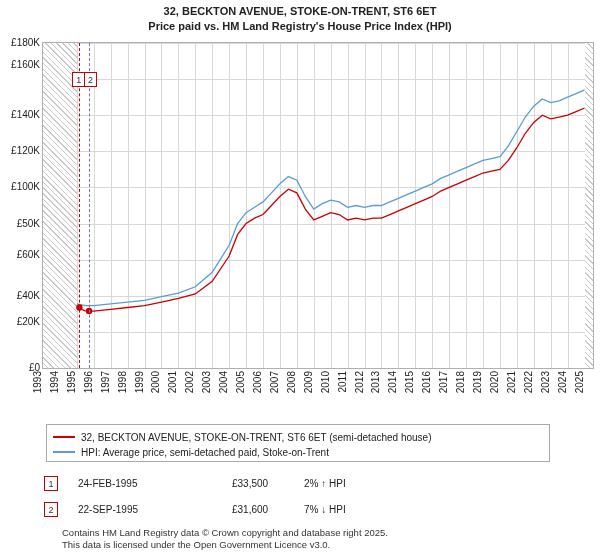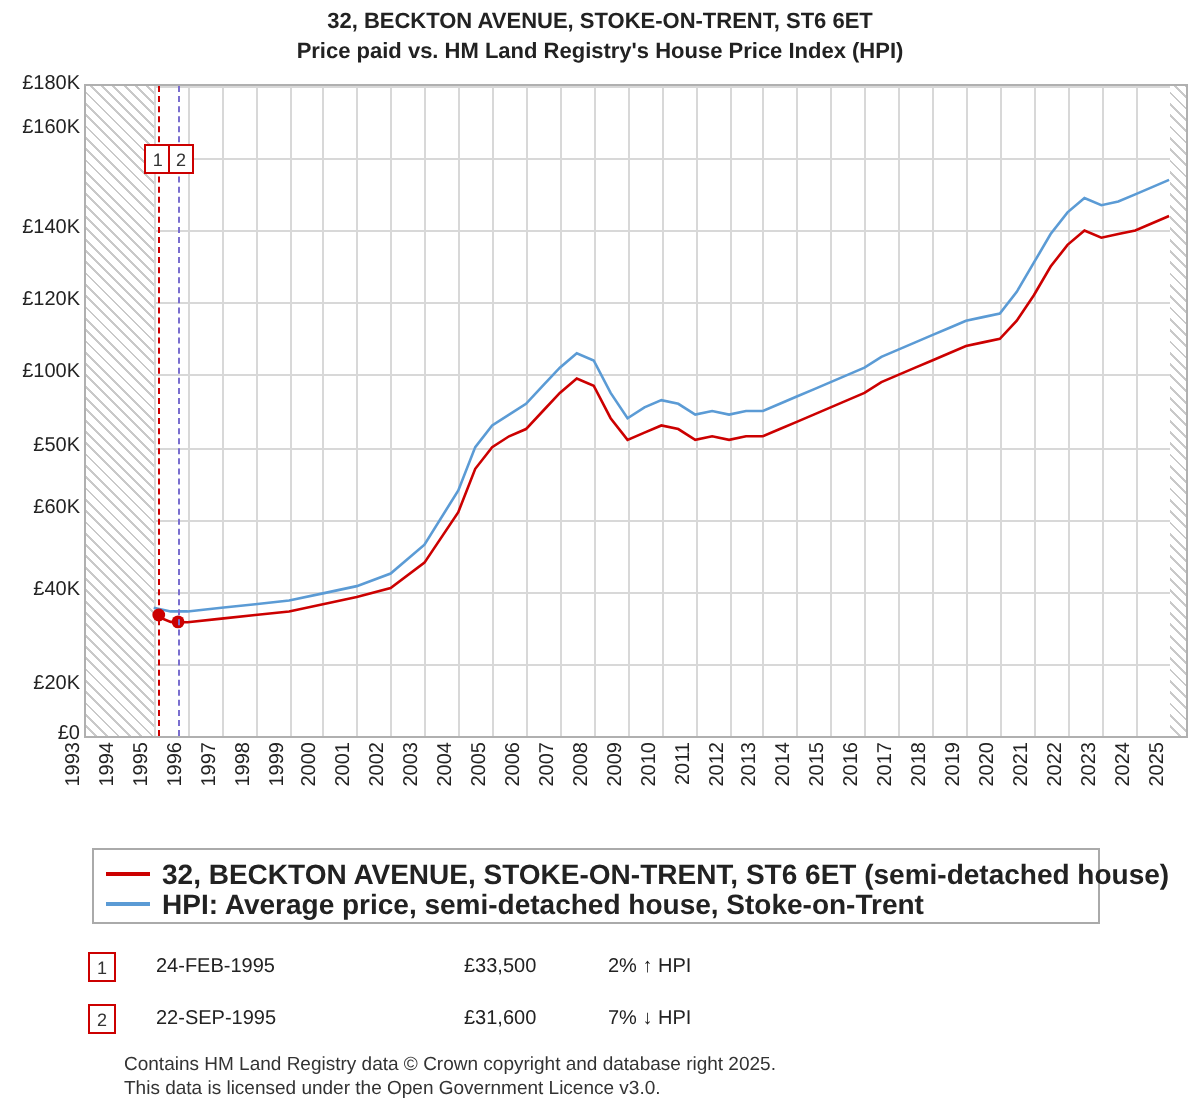--- a/index.html
+++ b/index.html
@@ -164,24 +164,23 @@
     width: 22px;
     height: 0;
     border-top: 2px solid #cc0000;
     margin-right: 6px;
     flex: 0 0 auto;
   }
   .legend-swatch.blue {
     border-top-color: #5b9bd5;
   }
   .legend-text {
-    font-size: 14px;
+    font-size: 10px;
     color: #222;
     white-space: nowrap;
-    font-weight: bold;
   }
   
   #events {
     position: absolute;
     left: 44px;
     top: 472px;
     width: 510px;
   }
   .event-row {
     display: flex;
@@ -233,21 +232,21 @@
 
 <div id="root">
 
   <div class="title-block">
     <div class="title-line">32, BECKTON AVENUE, STOKE-ON-TRENT, ST6 6ET</div>
     <div class="title-line">Price paid vs. HM Land Registry's House Price Index (HPI)</div>
   </div>
 
   <div id="ylabels">
       <div class="y-label" style="top: 325px;">£0</div>
-      <div class="y-label" style="top: 300px;">£20K</div>
+      <div class="y-label" style="top: 279px;">£20K</div>
       <div class="y-label" style="top: 252.778px;">£40K</div>
       <div class="y-label" style="top: 212px;">£60K</div>
       <div class="y-label" style="top: 180.556px;">£50K</div>
       <div class="y-label" style="top: 144.444px;">£100K</div>
       <div class="y-label" style="top: 108.333px;">£120K</div>
       <div class="y-label" style="top: 72.2222px;">£140K</div>
       <div class="y-label" style="top: 22px; padding-left: 28px;">£160K</div>
       <div class="y-label" style="top: 0px;">£180K</div>
     </div>
 
@@ -348,21 +347,21 @@
       <div class="x-label" style="left: 536.538px;">2025</div>
     </div>
 
   <div id="legend">
     <div class="legend-row">
       <span class="legend-swatch"></span>
       <span class="legend-text">32, BECKTON AVENUE, STOKE-ON-TRENT, ST6 6ET (semi-detached house)</span>
     </div>
     <div class="legend-row">
       <span class="legend-swatch blue"></span>
-      <span class="legend-text">HPI: Average price, semi-detached house, Stoke-on-Trent</span>
+      <span class="legend-text">HPI: Average price, semi-detached paid, Stoke-on-Trent</span>
     </div>
   </div>
 
   <div id="events">
     <div class="event-row">
       <span class="event-num">1</span>
       <span class="event-date">24-FEB-1995</span>
       <span class="event-price">£33,500</span>
       <span class="event-delta">2% ↑ HPI</span>
     </div>

